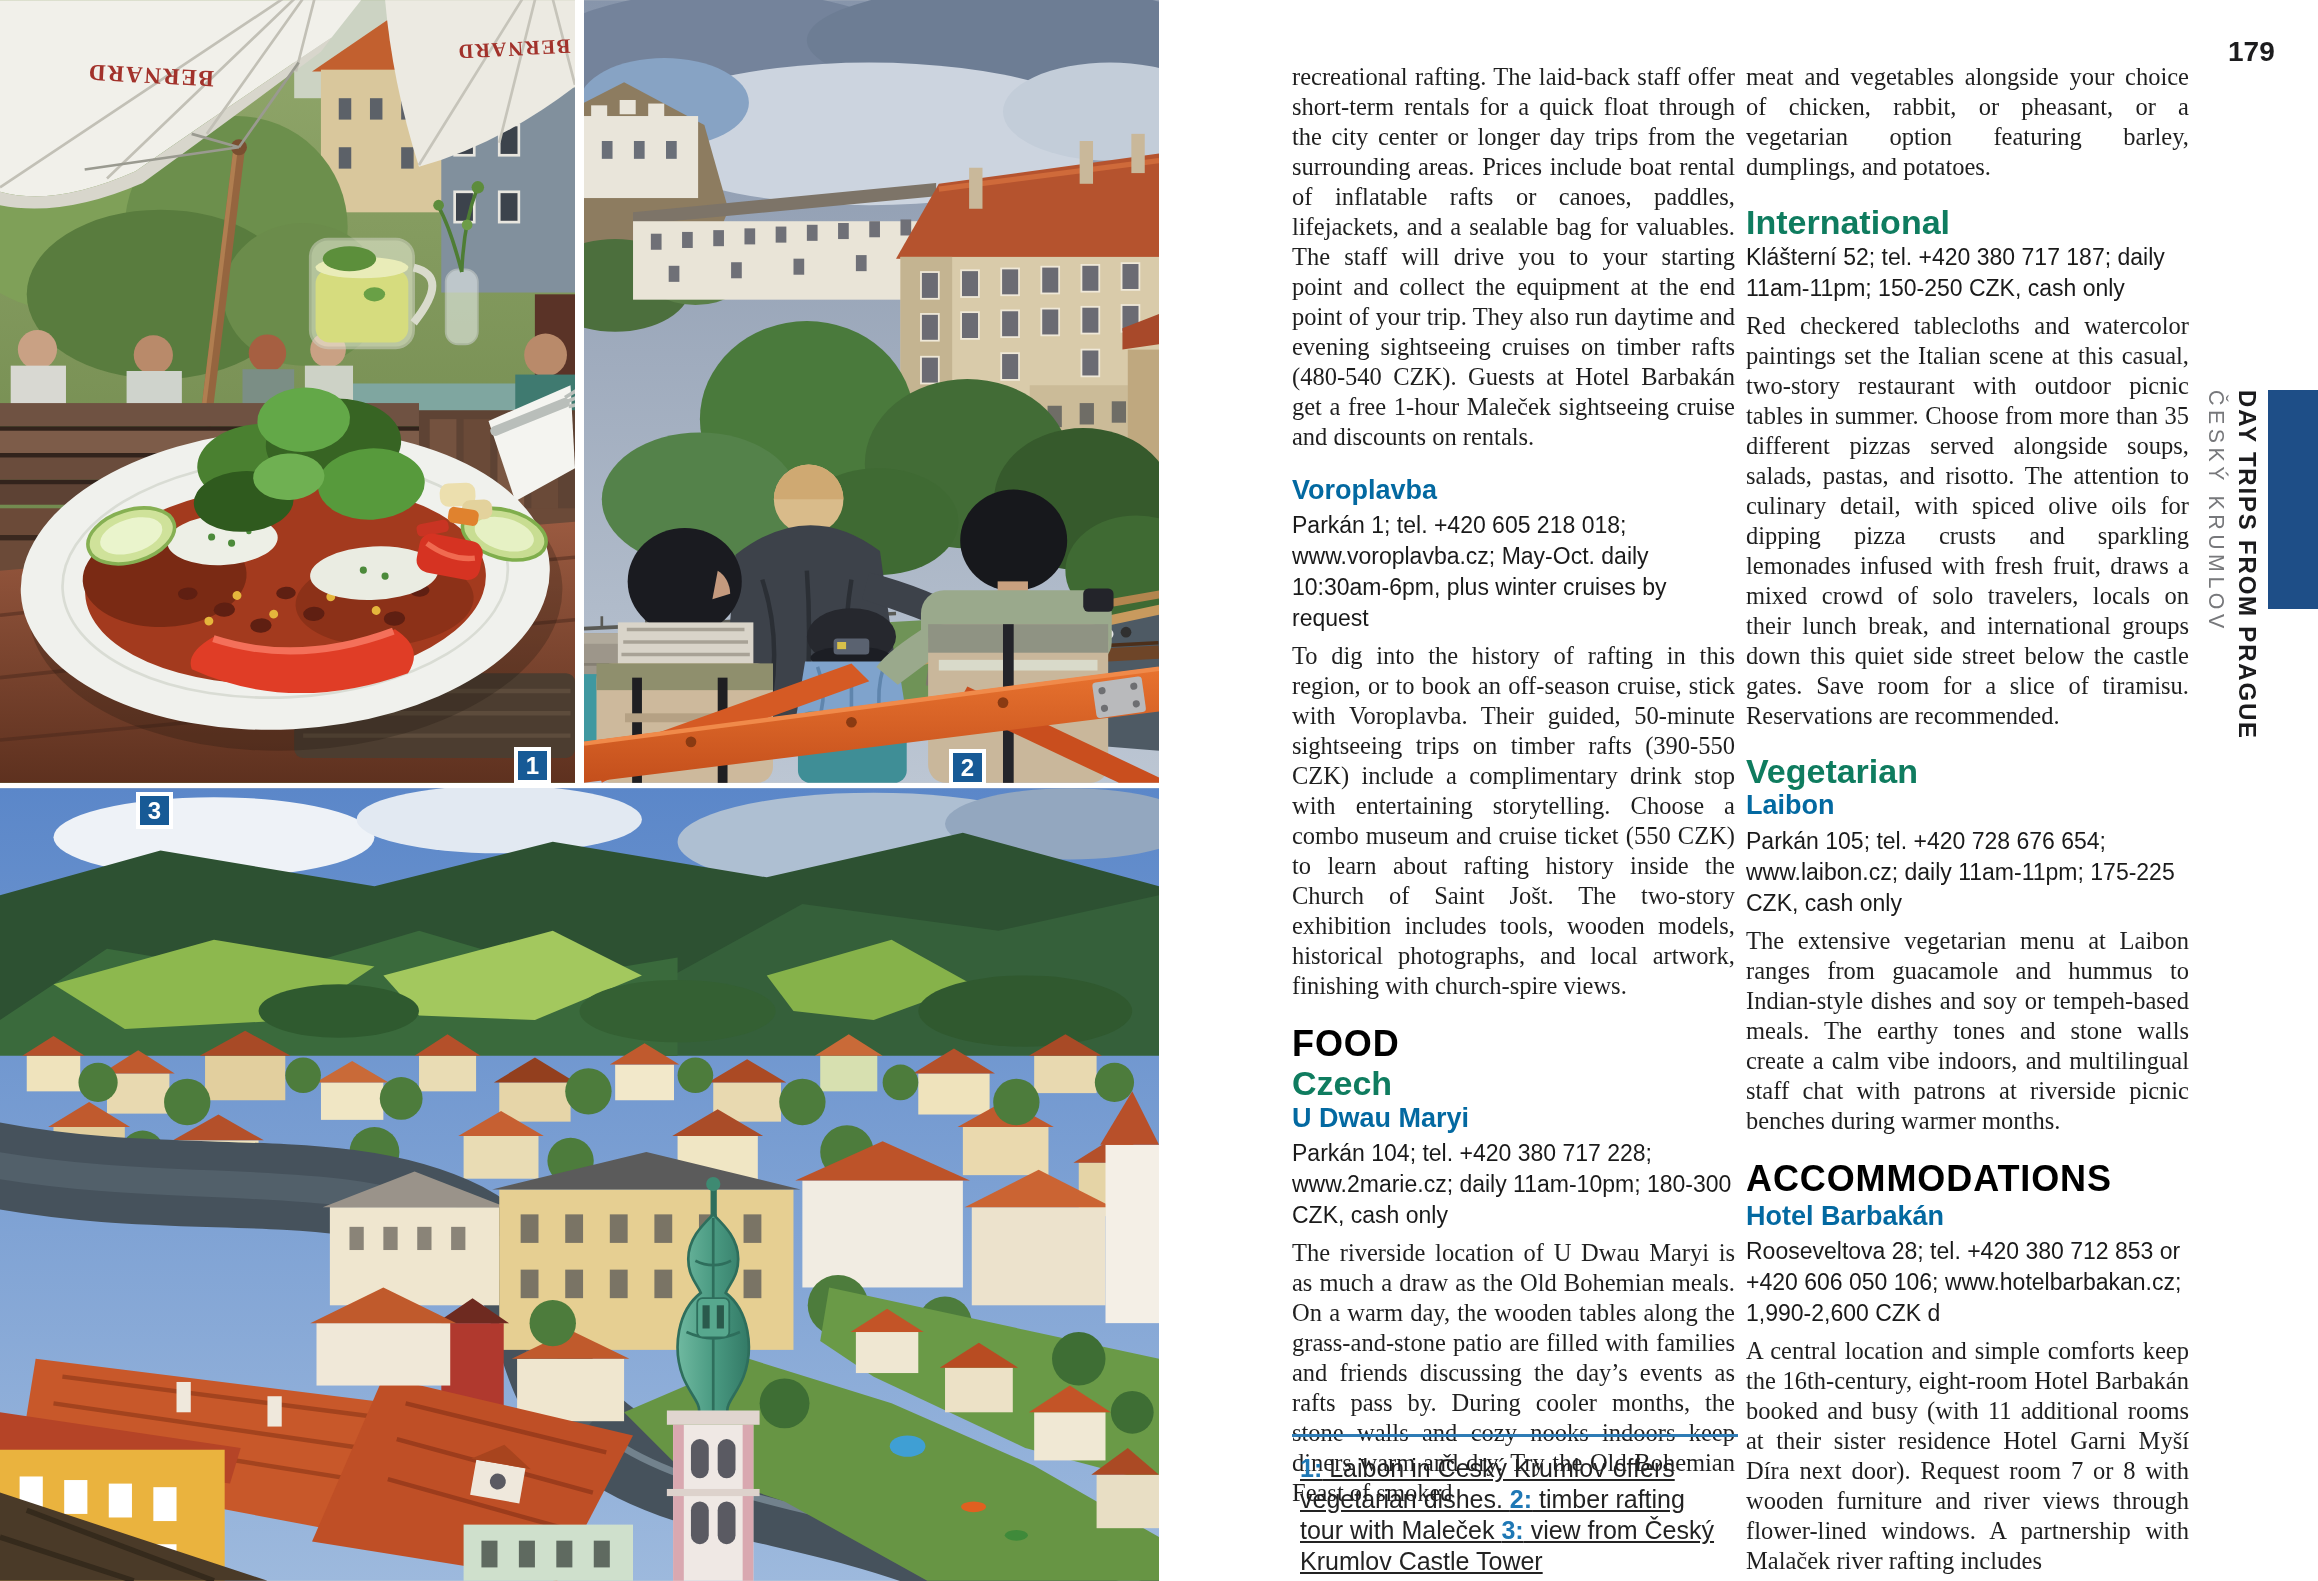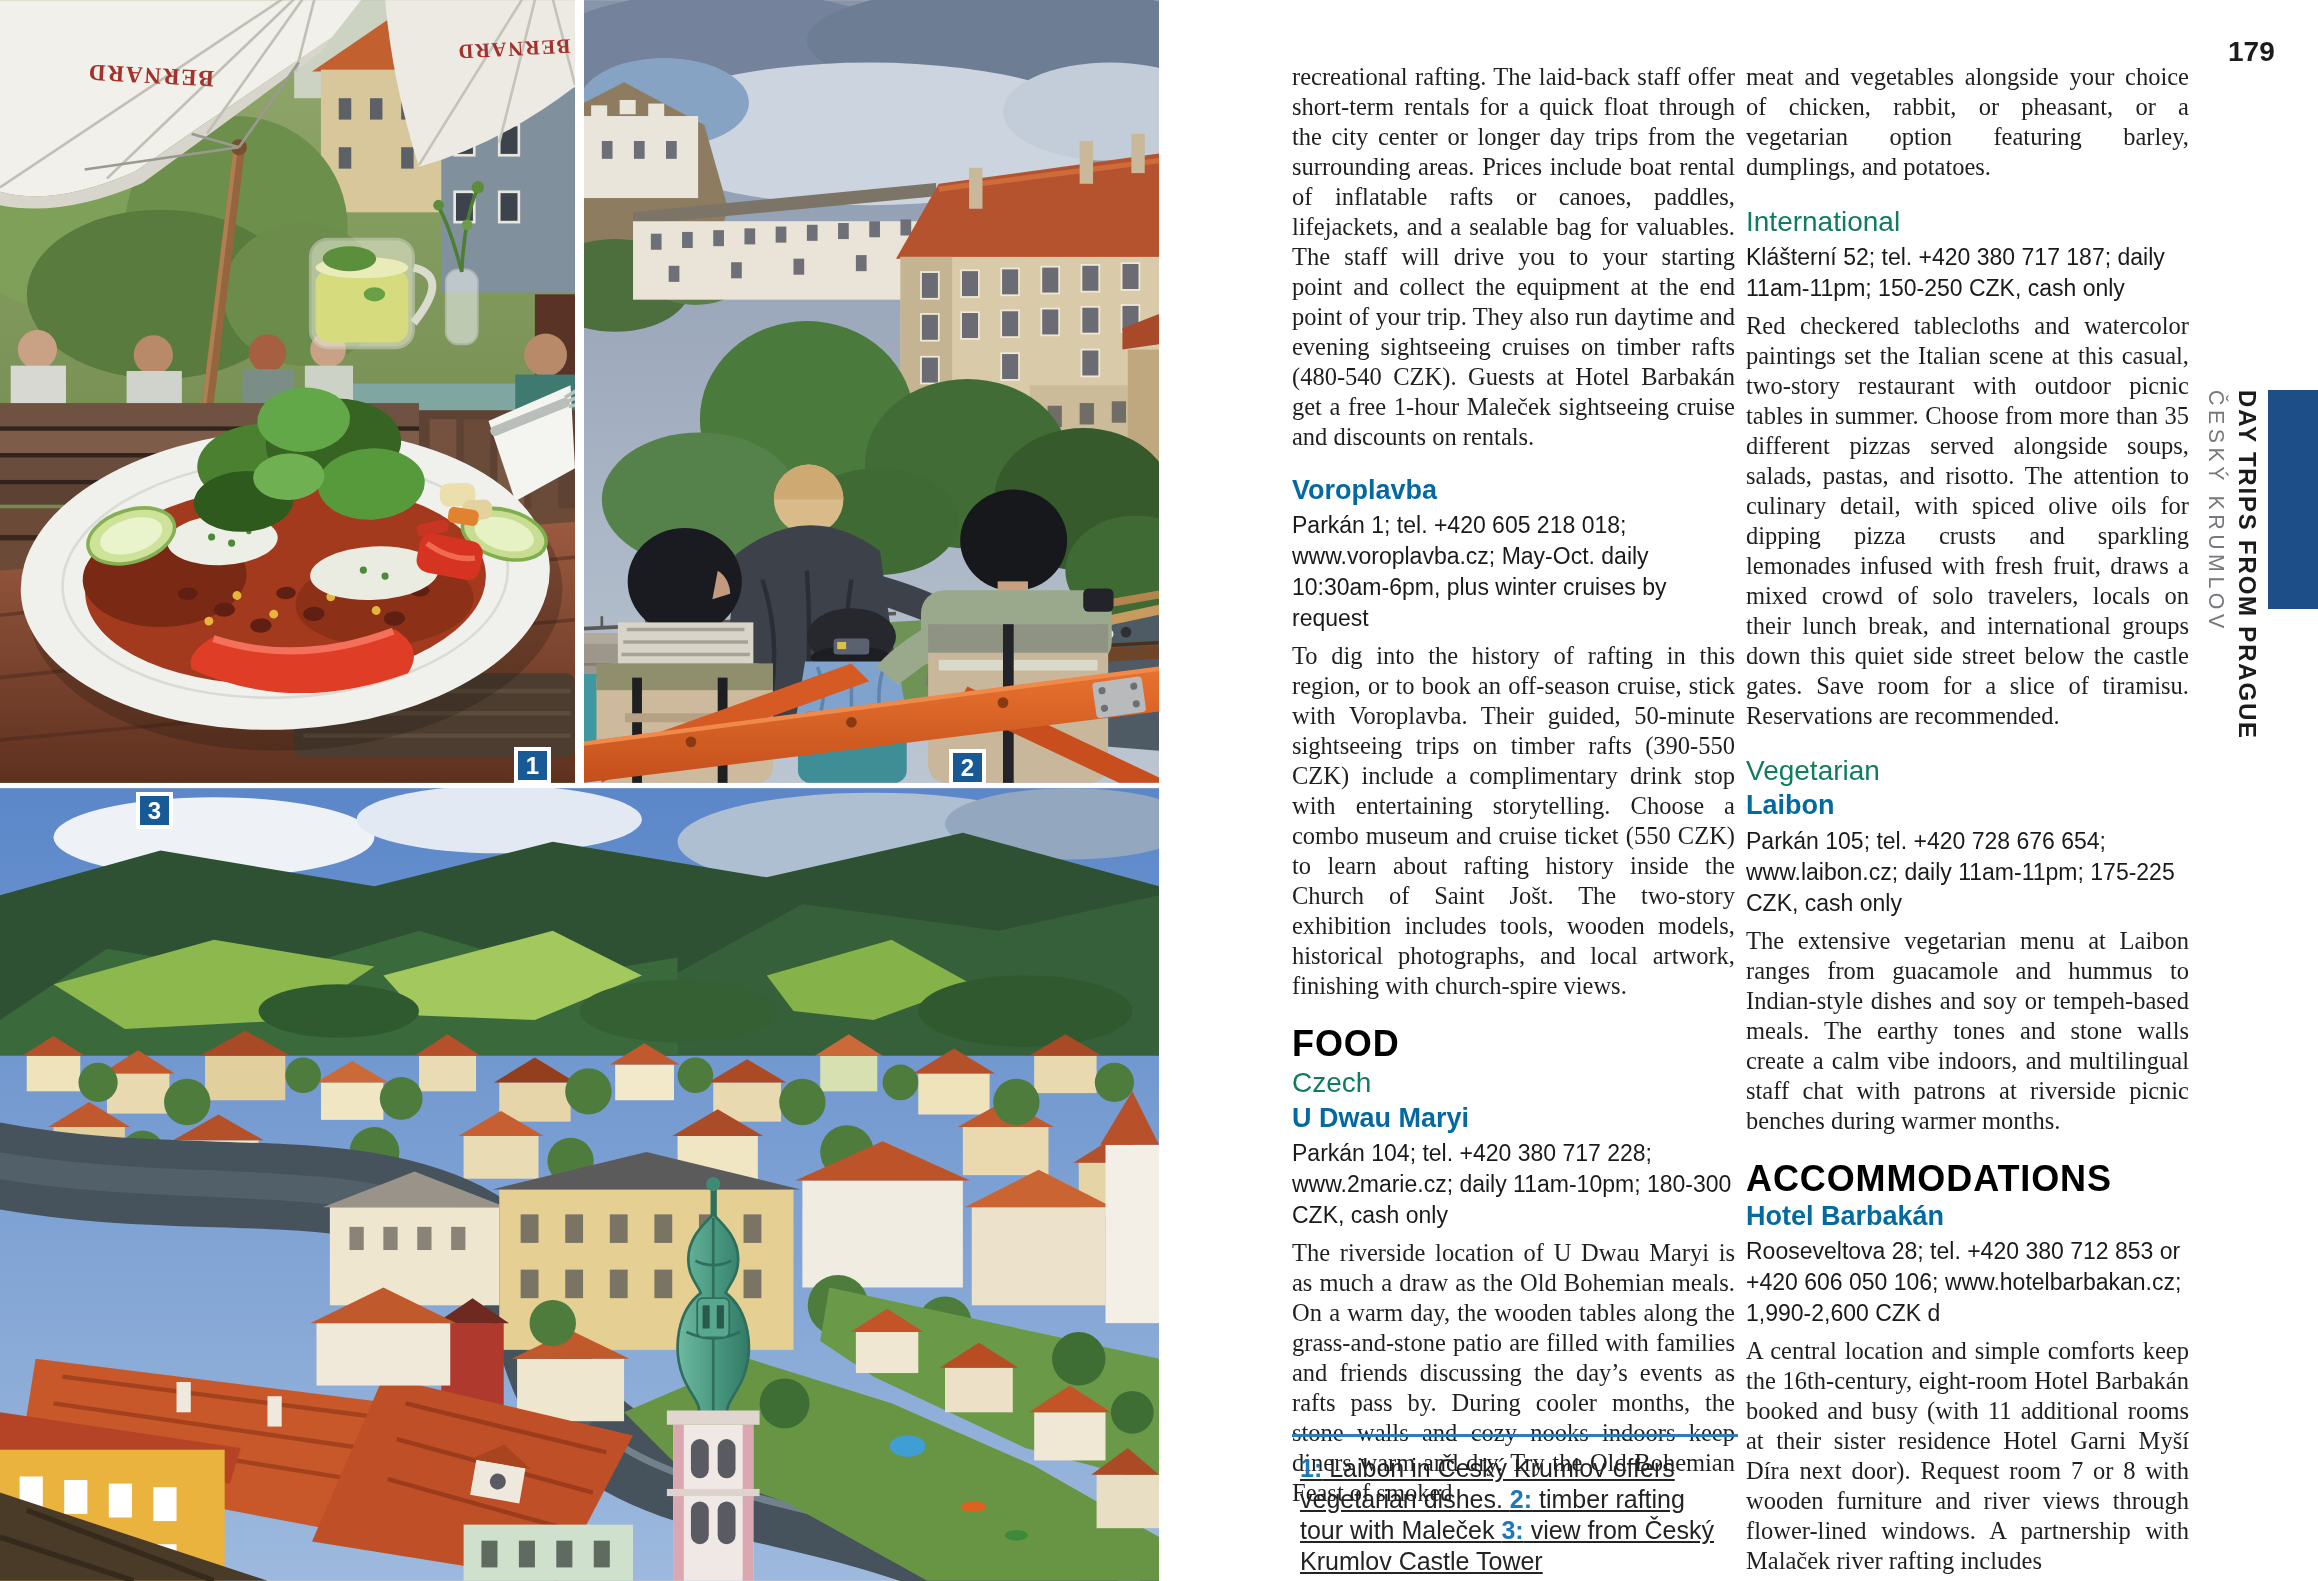--- a/index.html
+++ b/index.html
@@ -7,21 +7,21 @@
         font-family:"Liberation Sans",sans-serif;}
   .photo{position:absolute;overflow:hidden;background:#dcdcd4;}
   .badge{position:absolute;width:29px;height:29px;background:#175a96;border:4.5px solid #ffffff;
          color:#ffffff;font:bold 24px/29px "Liberation Sans",sans-serif;text-align:center;}
   
   .col{position:absolute;width:443px;color:#1f1f1f;margin-top:12px;}
   .body-para{font-family:"Liberation Serif",serif;font-size:24.5px;line-height:30px;
              text-align:justify;margin:0 0 23px 0;hyphens:auto;-webkit-hyphens:auto;}
   .place-h{color:#0369a1;font-size:27px;line-height:30px;font-weight:bold;margin:0 0 5.4px 0;}
   .mt{margin-top:19.6px;}
-  .cuisine-h{color:#0f7c5f;font-size:28px;line-height:34px;font-weight:normal;margin:0 0 2.7px 0;}
+  .cuisine-h{color:#0f7c5f;font-size:34px;line-height:34px;font-weight:bold;margin:0 0 2.7px 0;}
   .section-h{color:#000000;font-size:36px;line-height:39px;font-weight:bold;letter-spacing:0.9px;margin:21.4px 0 2.7px 0;}
   .details{font-size:23px;line-height:31px;color:#1a1a1a;margin:0 0 7.1px 0;}
   .star{color:#d23565;font-size:30px;font-style:normal;margin-right:9px;vertical-align:-1.8px;}
   .place-row{margin:0 0 5.4px 0;}
   .place-row .place-name{color:#1878b4;font-size:27px;font-weight:bold;}
   
   #caption-block{position:absolute;left:1292px;top:1434px;width:446px;}
   .cap-divider{height:2.7px;background:#2f7cb6;margin:0 0 16px 0;}
   .captions{font-size:25px;line-height:31px;color:#232323;margin:8px;text-decoration:underline;}
   .cnum{color:#1f78b5;font-weight:bold;}

